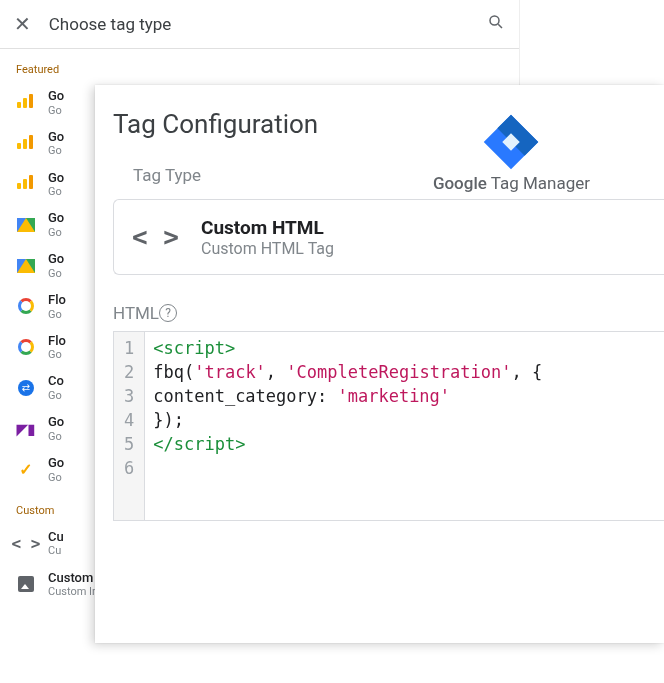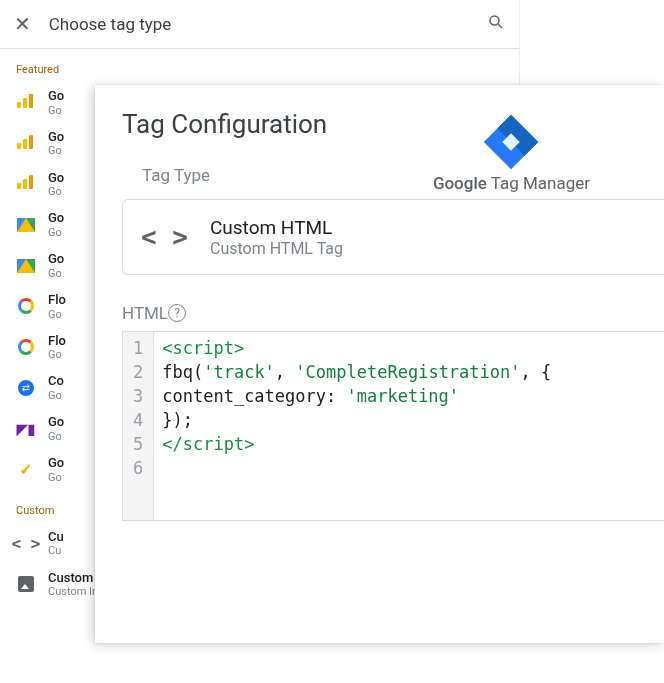--- a/index.html
+++ b/index.html
@@ -63,21 +63,21 @@
 
   
   .card {
     position:absolute;
     left:95px;
     top:85px;
     right:0;
     bottom:40px;
     background:#fff;
     box-shadow: -3px 2px 10px rgba(0,0,0,.18), 0 0 2px rgba(0,0,0,.1);
-    padding: 24px 0 0 27px;
+    padding: 24px 0 0 18px;
   }
   .card h1 {
     font-size:26px;
     font-weight:400;
     color:#3c4043;
     margin-bottom:26px;
   }
   .gtm-brand {
     position:absolute;
     top:26px; right:74px;
@@ -90,21 +90,21 @@
   .tag-type-label { font-size:17px; color:#80868b; margin-bottom:14px;margin-left:20px; }
   .tag-type-box {
     border:1px solid #dadce0;
     border-right:none;
     border-radius:6px 0 0 6px;
     padding:16px 0 16px 18px;
     display:flex; align-items:center; gap:22px;
     margin-right:0;
   }
   .tag-type-box .ico { font-family:monospace; font-size:26px; color:#5f6368; font-weight:600; }
-  .tag-type-box .t1 { font-size:19px; font-weight:400; color:#202124; }
+  .tag-type-box .t1 { font-size:19px; font-weight:700; color:#202124; }
   .tag-type-box .t2 { font-size:16px; color:#80868b; }
 
   .html-label {
     display:flex; align-items:center; 
     font-size:17px; color:#80868b;
     margin:28px 0 8px;
   }
   .help-ico{width:18px;height:18px;border:1.5px solid #80868b;border-radius:50%;display:flex;align-items:center;justify-content:center;font-size:12px;color:#80868b;}
 
   .code-editor {
@@ -118,21 +118,21 @@
     background:#f5f5f5;
     text-align:right;
     color:#9aa0a6;
     padding:4px 10px 40px;
     border-right:1px solid #dadce0;
     user-select:none;
   }
   .gutter div{line-height:24px;}
   .codearea { padding:4px 8px; white-space:pre; line-height:24px; color:#202124;}
   .tok-tag{color:#1b8f3a;}
-  .tok-str{color:#15803d;}
+  .tok-str{color:#be185d;}
 </style>
 </head>
 <body>
 
 <div class="left-panel">
   <div class="lp-header">
     <span class="close">✕</span>
     <span class="title">Choose tag type</span>
     <span>
       <svg class="search" viewBox="0 0 24 24" fill="none" stroke="#5f6368" stroke-width="2">

